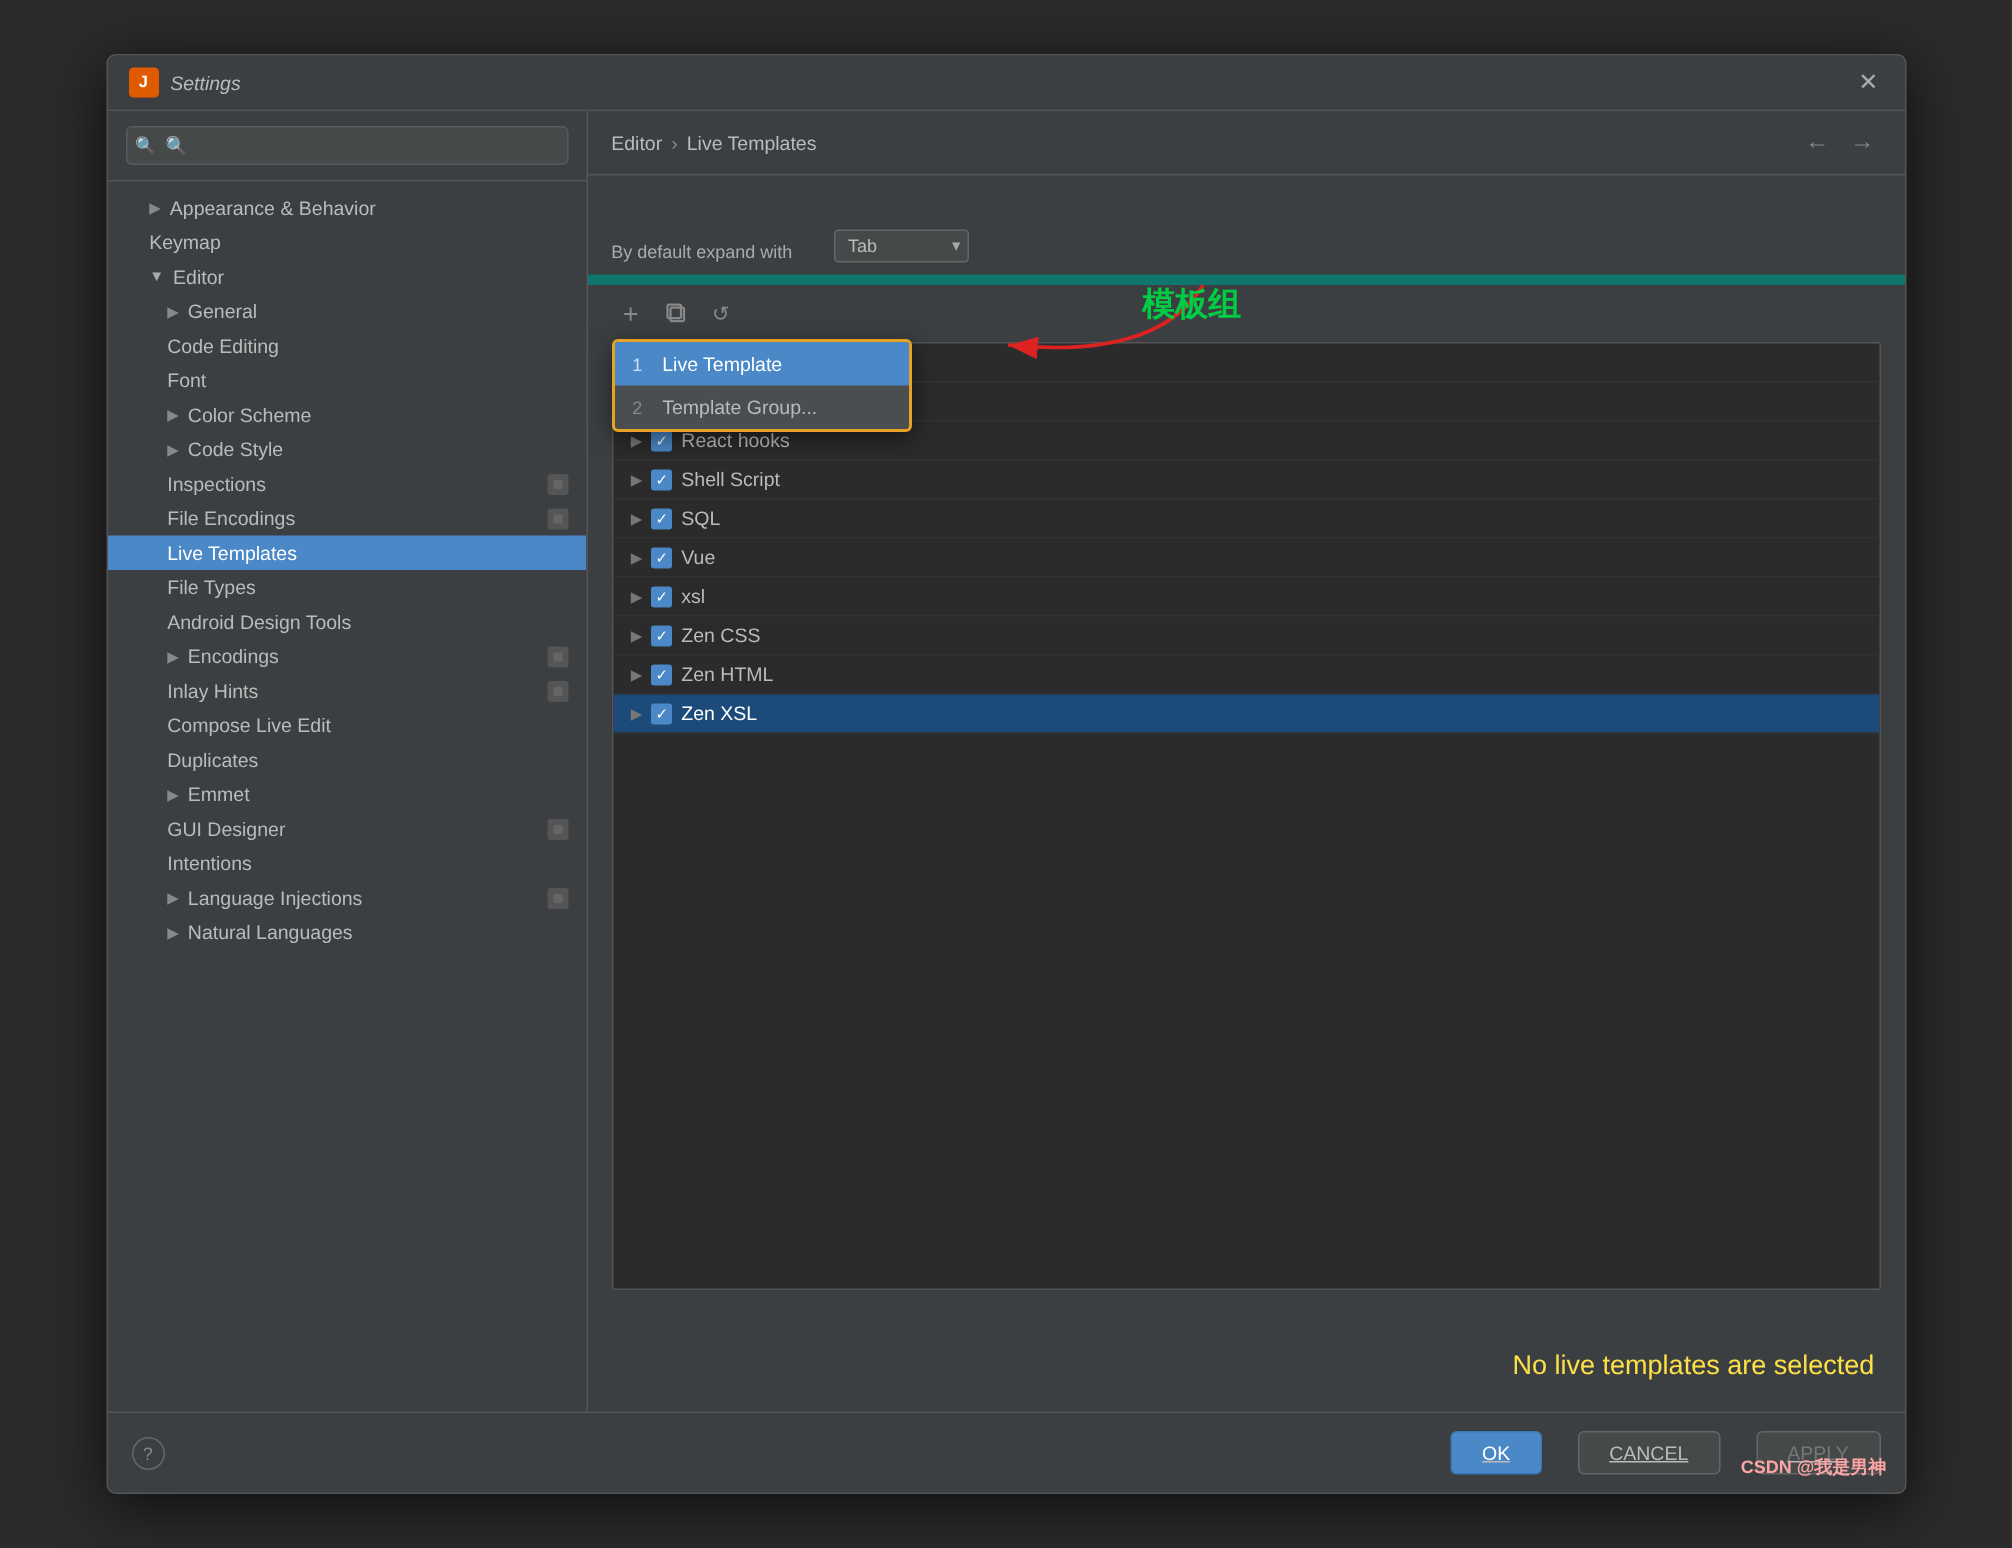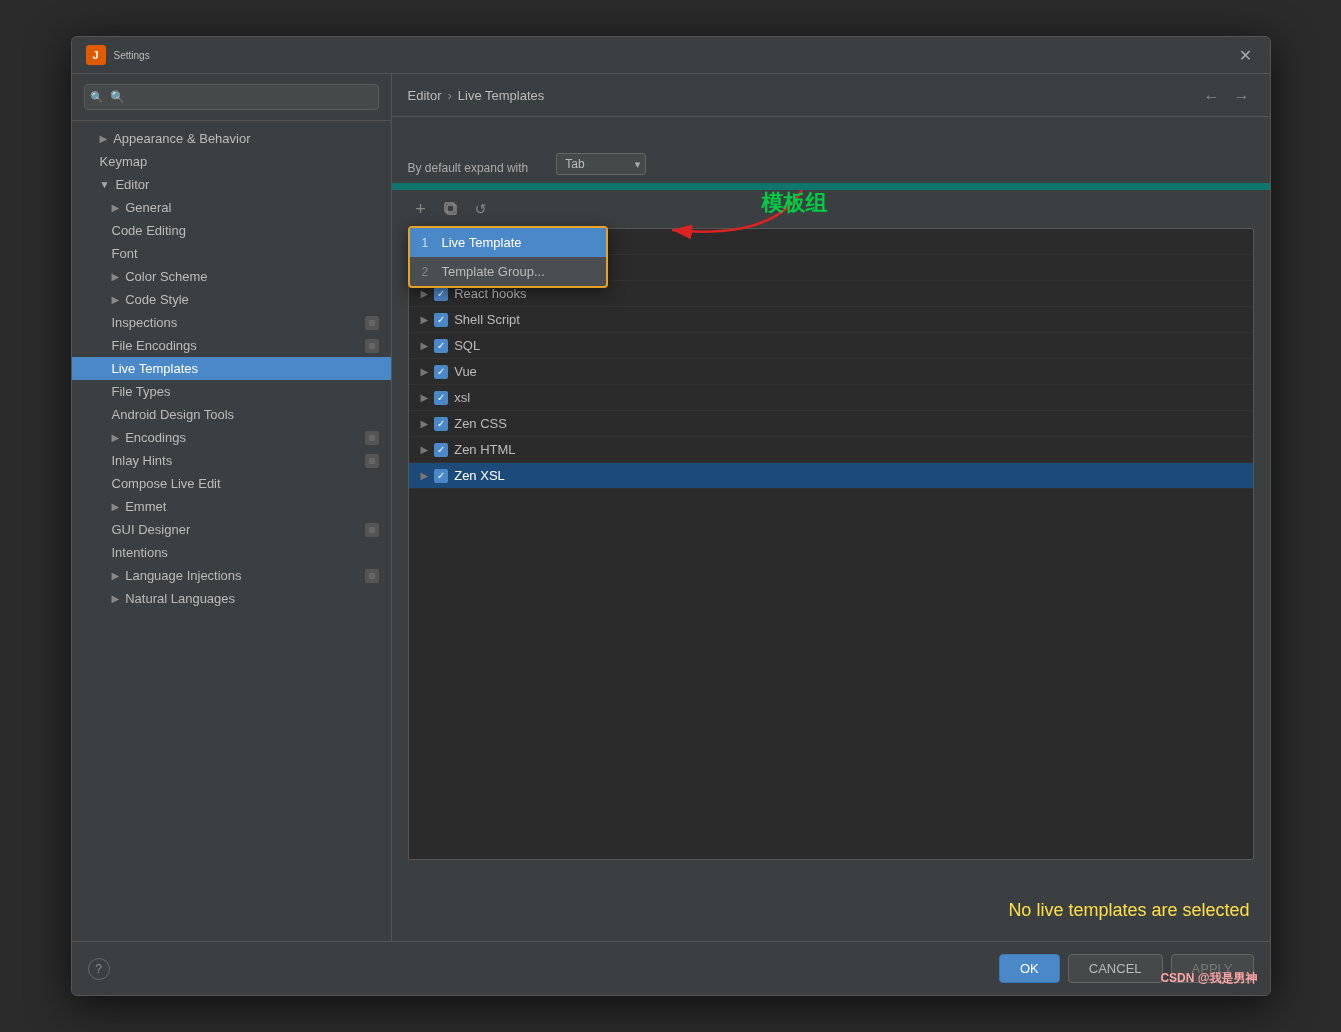--- a/index.html
+++ b/index.html
@@ -45,21 +45,22 @@
       border-radius: 3px;
       display: flex;
       align-items: center;
       justify-content: center;
       font-size: 11px;
       color: white;
       font-weight: bold;
     }
     .title-text {
       color: #bbbbbb;
-      font-size: 10px;
+      font-size: 13px;
+      font-style: italic;
     }
     .close-btn {
       width: 20px;
       height: 20px;
       display: flex;
       align-items: center;
       justify-content: center;
       cursor: pointer;
       color: #aaa;
       font-size: 16px;
@@ -314,21 +315,21 @@
       height: 22px;
       border: 1px solid #666;
       border-radius: 50%;
       display: flex;
       align-items: center;
       justify-content: center;
       color: #888;
       font-size: 12px;
       cursor: pointer;
     }
-    .footer-right { display: flex; gap: 8px; }
+    .footer-right { display: flex; gap: 24px; text-decoration: underline; }
     .btn {
       padding: 6px 20px;
       border-radius: 4px;
       font-size: 13px;
       cursor: pointer;
       border: 1px solid #666;
     }
     .btn-ok {
       background: #4a88c7;
       color: white;
@@ -449,20 +450,23 @@
         <div class="sidebar-item indent2">
           <span>Inlay Hints</span>
           <span class="badge">
             <svg width="8" height="8" viewBox="0 0 8 8">
                 <rect x="1" y="1" width="6" height="6" fill="#666" rx="1"></rect>
               </svg>
           </span>
         </div>
         <div class="sidebar-item indent2">
           <span>Compose Live Edit</span>
+        </div>
+        <div class="sidebar-item indent2">
+          <span>Duplicates</span>
         </div>
         <div class="sidebar-item indent2">
           <span class="chevron">▶</span>
           <span>Emmet</span>
         </div>
         <div class="sidebar-item indent2">
           <span>GUI Designer</span>
           <span class="badge">
             <svg width="8" height="8" viewBox="0 0 8 8">
                 <rect x="1" y="1" width="6" height="6" fill="#666" rx="1"></rect>

